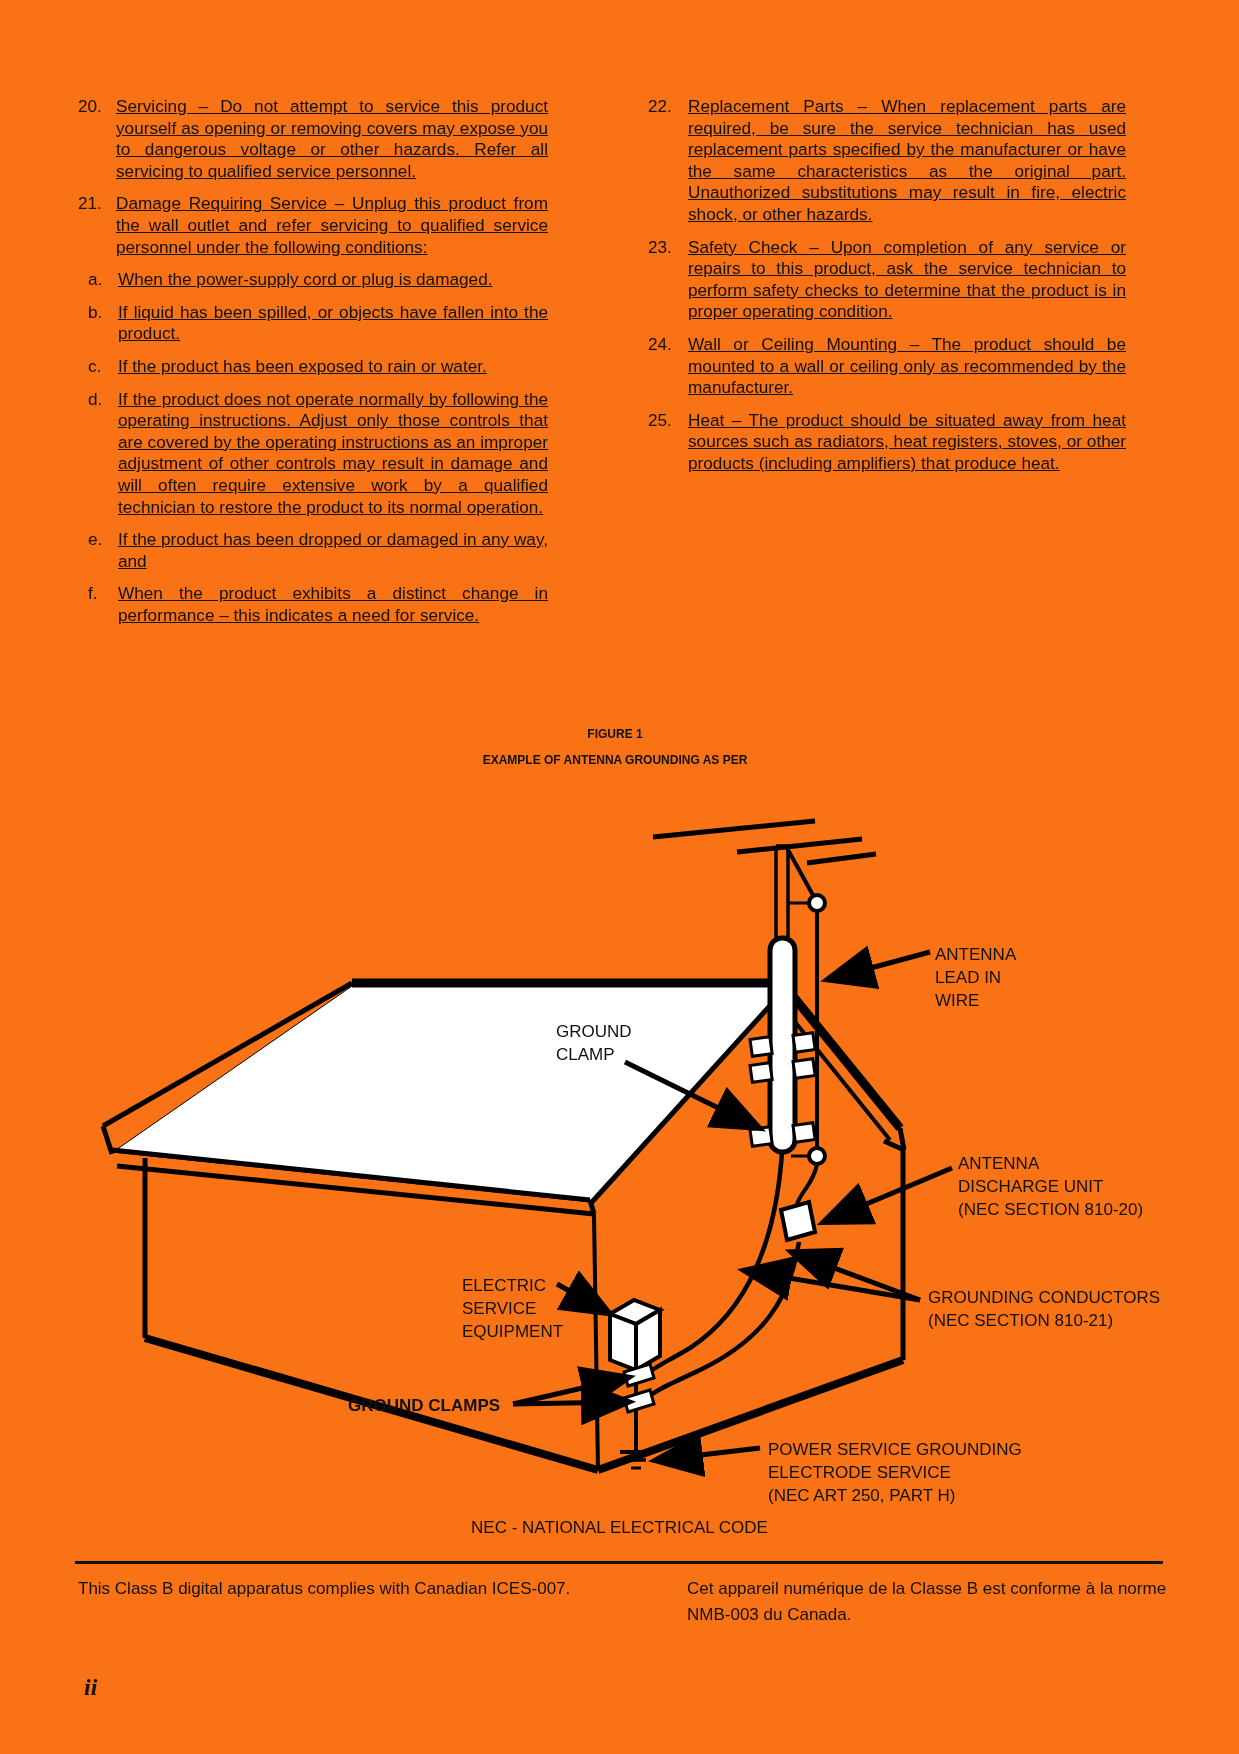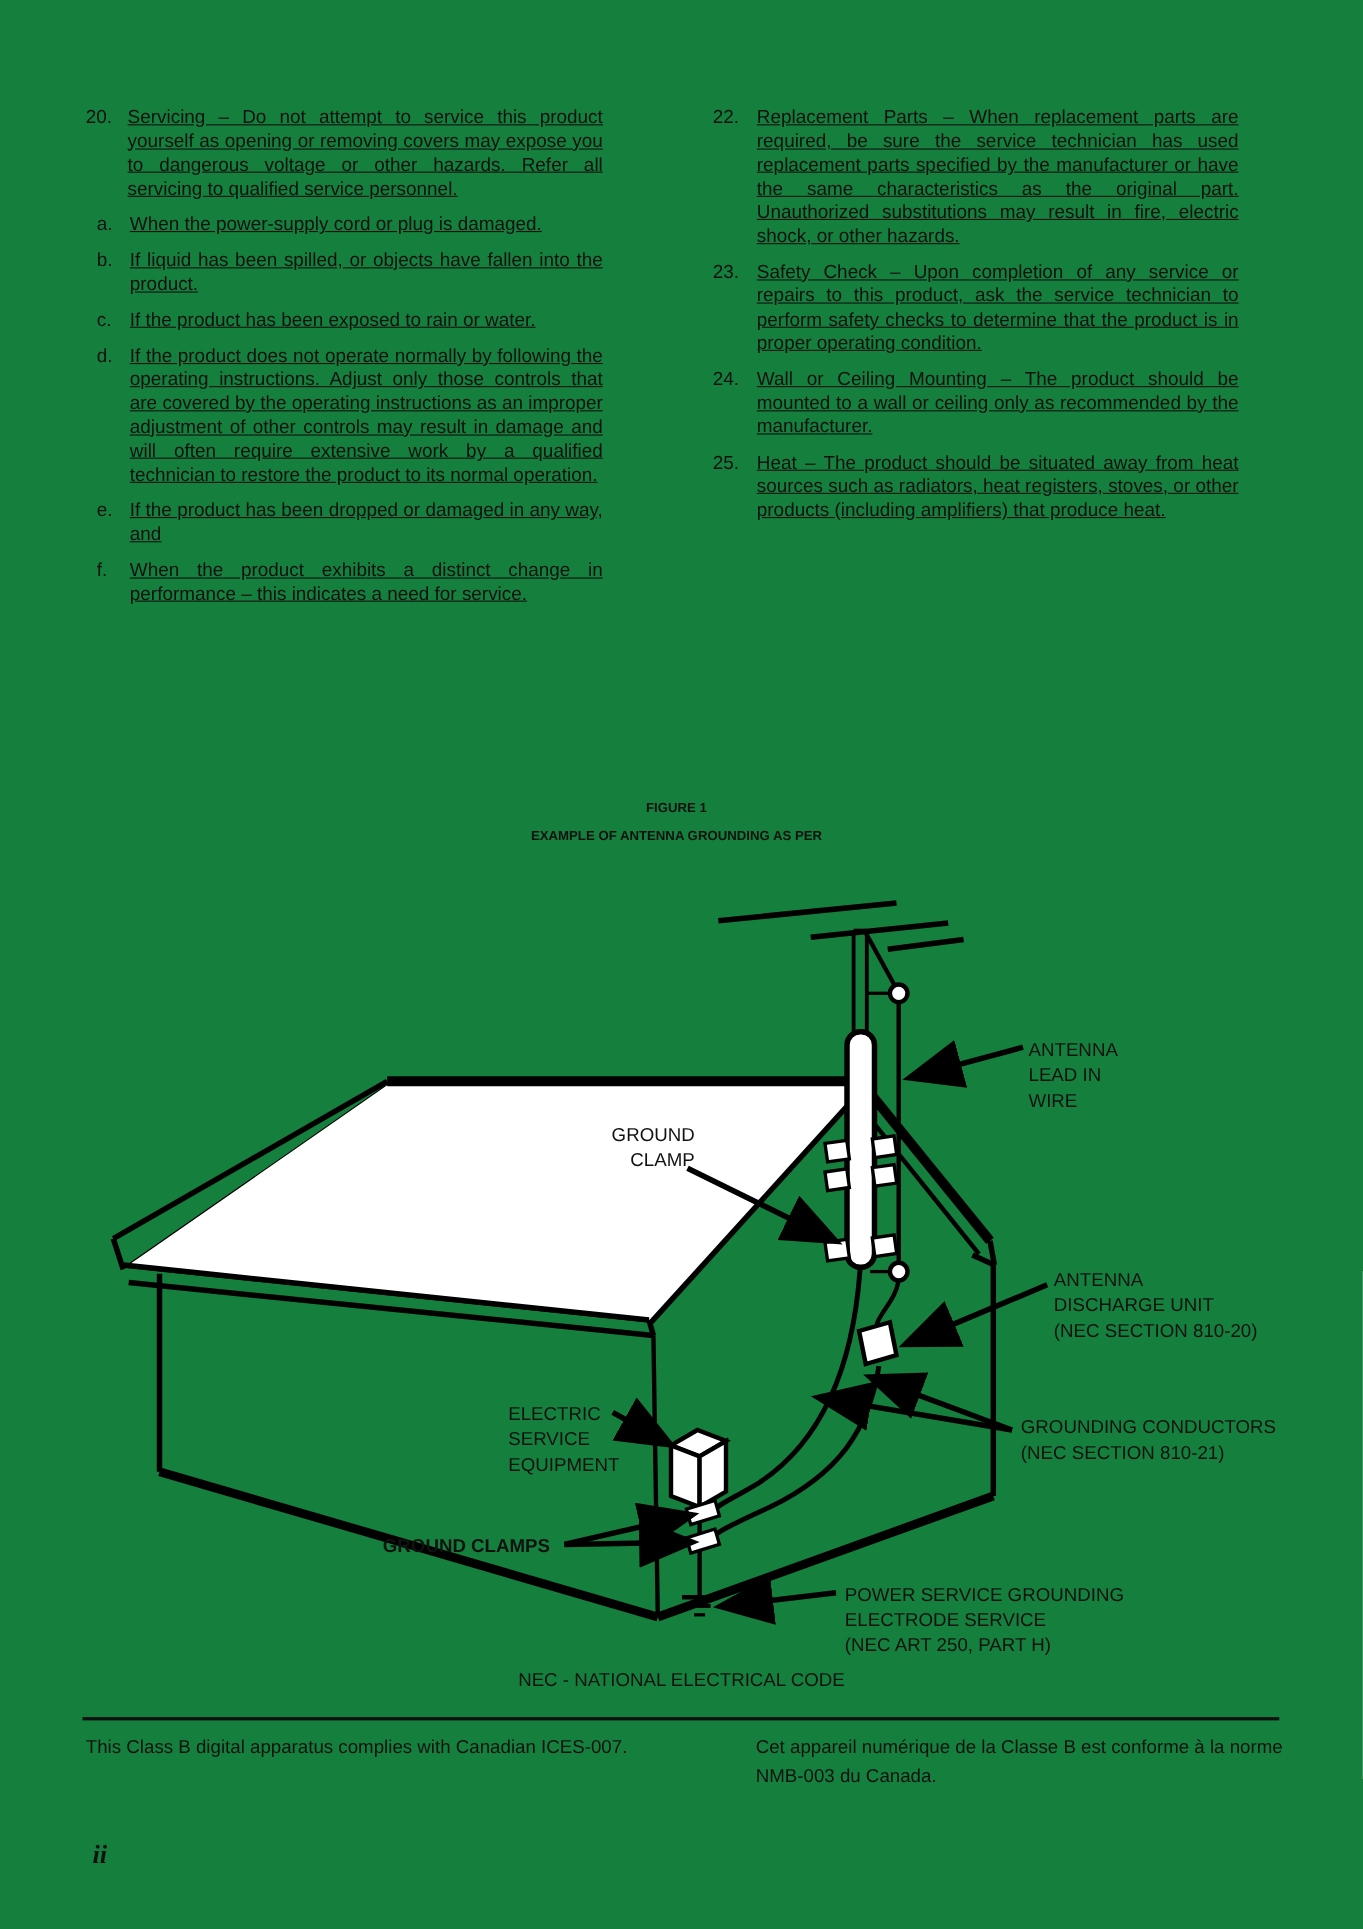--- a/index.html
+++ b/index.html
@@ -1,16 +1,16 @@
 <!DOCTYPE html>
 <html><head>
 <meta charset="utf-8">
 <style>
   html,body{margin:0;padding:0;background:#fff;}
-  .page{position:relative;width:1239px;height:1754px;background:#15803d;overflow:hidden;
+  .page{position:relative;width:1239px;height:1754px;background:#f97316;overflow:hidden;
         font-family:"Liberation Sans",sans-serif;color:#111;}
   .col{position:absolute;top:96px;}
   .col-left{left:78px;width:470px;}
   .col-right{left:648px;width:478px;}
   .item{display:flex;margin-bottom:11px;font-size:17.2px;line-height:21.6px;}
   .item .num{flex:none;width:38px;}
   .item.sub .num{width:30px;padding-left:10px;}
   .col-right .item .num{width:40px;}
   .item .txt{flex:1;text-align:justify;text-decoration:underline;}
   .caption{position:absolute;left:300px;top:722px;width:630px;text-align:center;
@@ -29,20 +29,24 @@
 </head>
 <body>
 
 <div class="page">
 
   <div class="col col-left">
     <div class="item">
         <span class="num">20.</span>
         <span class="txt">Servicing – Do not attempt to service this product yourself as opening or removing covers may expose you to dangerous voltage or other hazards. Refer all servicing to qualified service personnel.</span>
       </div>
+    <div class="item">
+        <span class="num">21.</span>
+        <span class="txt">Damage Requiring Service – Unplug this product from the wall outlet and refer servicing to qualified service personnel under the following conditions:</span>
+      </div>
     <div class="item sub">
         <span class="num">a.</span>
         <span class="txt">When the power-supply cord or plug is damaged.</span>
       </div>
     <div class="item sub">
         <span class="num">b.</span>
         <span class="txt">If liquid has been spilled, or objects have fallen into the product.</span>
       </div>
     <div class="item sub">
         <span class="num">c.</span>
@@ -171,21 +175,21 @@
       <line x1="513" y1="604" x2="626" y2="602" marker-end="url(#ah)"></line>
       <line x1="760" y1="648" x2="658" y2="660" marker-end="url(#ah)"></line>
     </g>
   </svg>
 
   <div class="lbl" style="left:935px;top:943px;">
     <div>ANTENNA</div>
     <div>LEAD IN</div>
     <div>WIRE</div>
   </div>
-  <div class="lbl" style="left:556px;top:1020px;text-align:right;">
+  <div class="lbl" style="left:556px;top:1020px;">
     <div>GROUND</div>
     <div>CLAMP</div>
   </div>
   <div class="lbl" style="left:958px;top:1152px;">
     <div>ANTENNA</div>
     <div>DISCHARGE UNIT</div>
     <div>(NEC SECTION 810-20)</div>
   </div>
   <div class="lbl" style="left:462px;top:1274px;">
     <div>ELECTRIC</div>

